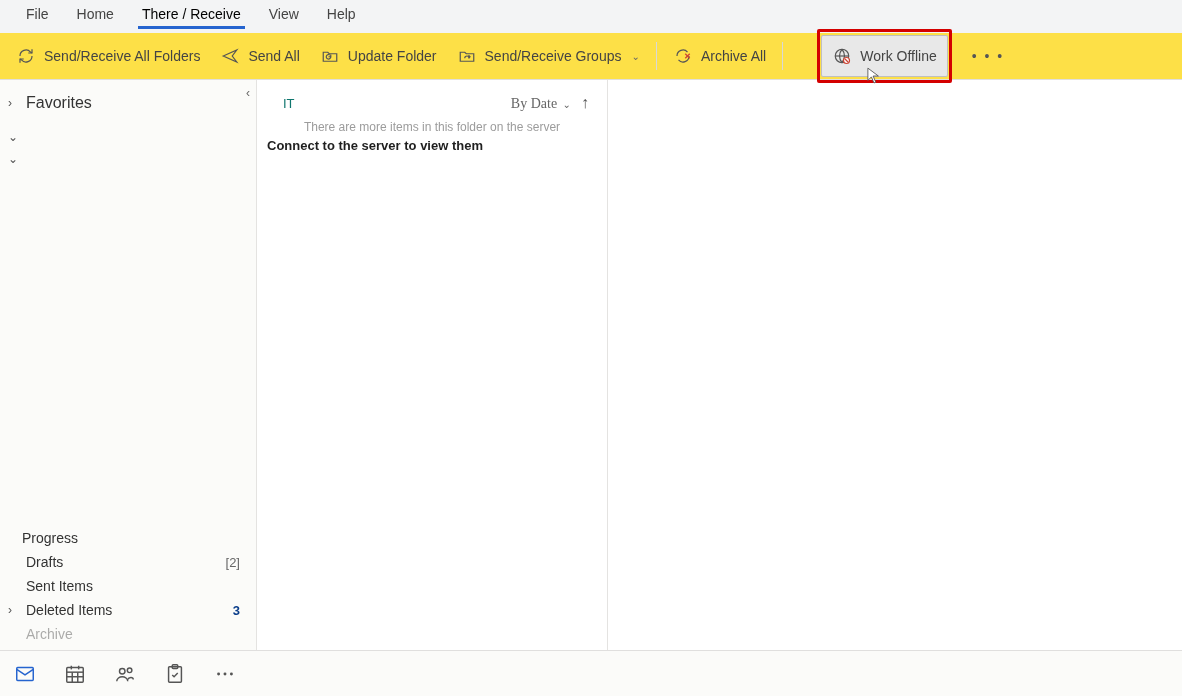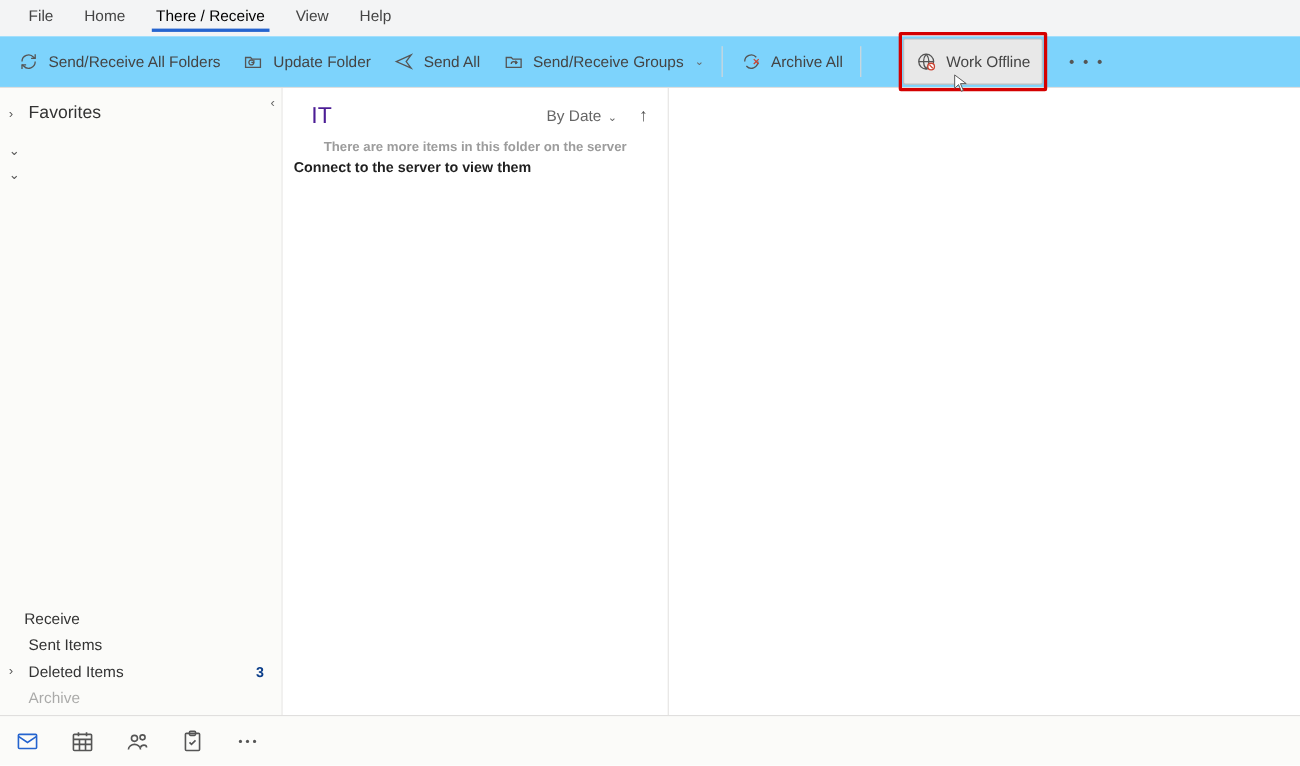--- a/index.html
+++ b/index.html
@@ -40,21 +40,21 @@
     bottom: -1px;
     height: 3px;
     background: #2564cf;
   }
 
   
   .ribbon {
     display: flex;
     align-items: center;
     height: 46px;
-    background: #7dd3fc;
+    background: #fde047;
     border-bottom: 1px solid #e0dfde;
     padding-left: 6px;
     gap: 0;
   }
   .rbtn {
     display: flex;
     align-items: center;
     gap: 8px;
     padding: 4px 10px;
     height: 32px;
@@ -177,30 +177,30 @@
     background: #ffffff;
     position: relative;
   }
   .list-header {
     display:flex;
     align-items:center;
     justify-content:space-between;
     padding: 14px 18px 8px 26px;
   }
   .list-folder-name {
-    color:#4c1d95;
-    font-size: 21px;
-  }
-  .list-header-right { display:flex; align-items:flex-start; gap:20px; color:#666; font-size:14px; }
+    color:#0f766e;
+    font-size: 13px;
+  }
+  .list-header-right { display:flex; align-items:flex-end; gap:10px; color:#666; font-size:14px;font-family:Liberation Serif, serif; }
   .sort-arrow { font-size:16px; color:#555; }
   .info-line1 {
     text-align:center;
     color:#9c9c9c;
     font-size:12px;
-    font-weight:700;
+    font-weight:400;
     padding: 0 10px;
   }
   .info-line2 {
     text-align:left;
     color:#1f1f1f;
     font-size:13px;
     font-weight:600;
     padding: 4px 10px 0 10px;
   }
 
@@ -254,35 +254,35 @@
         <path d="M20 12a8 8 0 0 1-14 5.3L4 16"></path>
           <path d="M4 21v-5h5"></path>
       </svg>
     </span>
     <span>Send/Receive All Folders</span>
   </div>
 
   <div class="rbtn">
     <span class="icon">
       <svg width="18" height="18" viewBox="0 0 24 24" fill="none" stroke="#555" stroke-width="1.6">
+        <path d="M3 12l18-8-6 8 6 8z"></path>
+      </svg>
+    </span>
+    <span>Send All</span>
+  </div>
+
+  <div class="rbtn">
+    <span class="icon">
+      <svg width="18" height="18" viewBox="0 0 24 24" fill="none" stroke="#555" stroke-width="1.6">
         <path d="M3 7h6l2 2h10v10H3z"></path>
         <path d="M13 13a3 3 0 1 1-1-2.2"></path>
           <path d="M13 10v3h-3"></path>
       </svg>
     </span>
     <span>Update Folder</span>
-  </div>
-
-  <div class="rbtn">
-    <span class="icon">
-      <svg width="18" height="18" viewBox="0 0 24 24" fill="none" stroke="#555" stroke-width="1.6">
-        <path d="M3 12l18-8-6 8 6 8z"></path>
-      </svg>
-    </span>
-    <span>Send All</span>
   </div>
 
   <div class="rbtn">
     <span class="icon">
       <svg width="18" height="18" viewBox="0 0 24 24" fill="none" stroke="#555" stroke-width="1.6">
         <path d="M3 7h6l2 2h10v10H3z"></path>
         <path d="M9 15a3 3 0 0 1 6 0"></path>
           <path d="M14 11l2 2-2 2"></path>
       </svg>
     </span>
@@ -353,23 +353,30 @@
             <span></span>
           </span>
       </div>
     </div>
 
     <div class="blur-block"></div>
 
     <div class="bottom-folders">
       <div class="folder-row indent">
         <span class="label">
-            <span>Receive</span>
+            <span>Progress</span>
           </span>
         <span class="count"></span>
+      </div>
+      <div class="folder-row">
+        <span class="label">
+            <span style="width:12px"></span>
+            <span>Drafts</span>
+          </span>
+        <span class="count">[2]</span>
       </div>
       <div class="folder-row">
         <span class="label">
             <span style="width:12px"></span>
             <span>Sent Items</span>
           </span>
         <span class="count"></span>
       </div>
       <div class="folder-row">
         <span class="label">

